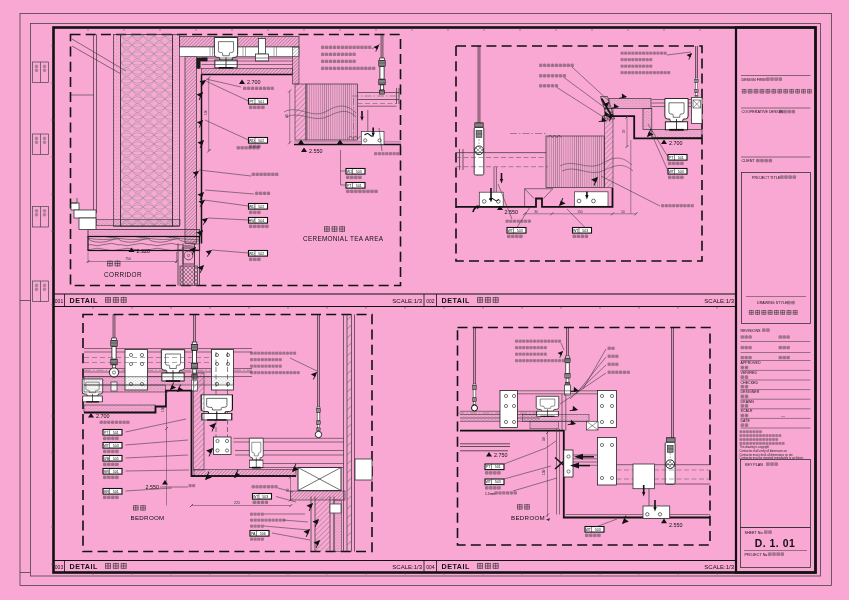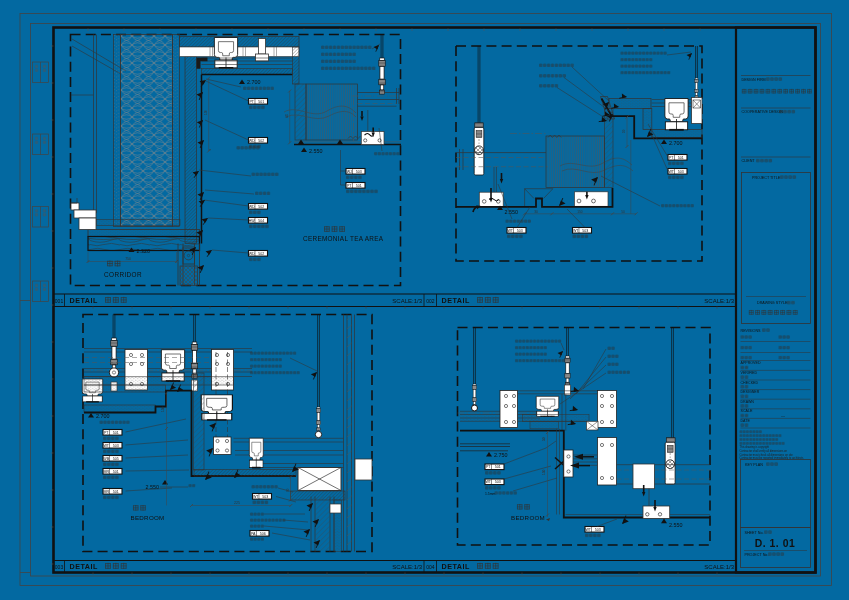--- a/index.html
+++ b/index.html
@@ -1,14 +1,14 @@
 <!DOCTYPE html>
 <html><head><meta charset="utf-8"><style>
 html,body{margin:0;padding:0;background:#fff;}
-#sheet{position:relative;width:849px;height:600px;background:#0369a1;font-family:"Liberation Sans",sans-serif;}
+#sheet{position:relative;width:849px;height:600px;background:#f9a8d4;font-family:"Liberation Sans",sans-serif;}
 svg{display:block} text{font-family:"Liberation Sans",sans-serif;}
 </style></head><body>
 
 <div id="sheet">
 <svg width="849" height="600" viewBox="0 0 849 600">
 <defs>
 <g id="zi" fill="none" stroke-width=".095">
           <path d="M.08,.18 H.92 M.08,.52 H.92 M.08,.86 H.92 M.5,.08 V.94 M.15,.18 V.86 M.85,.18 V.86"></path>
         </g>
 <g id="ah">

